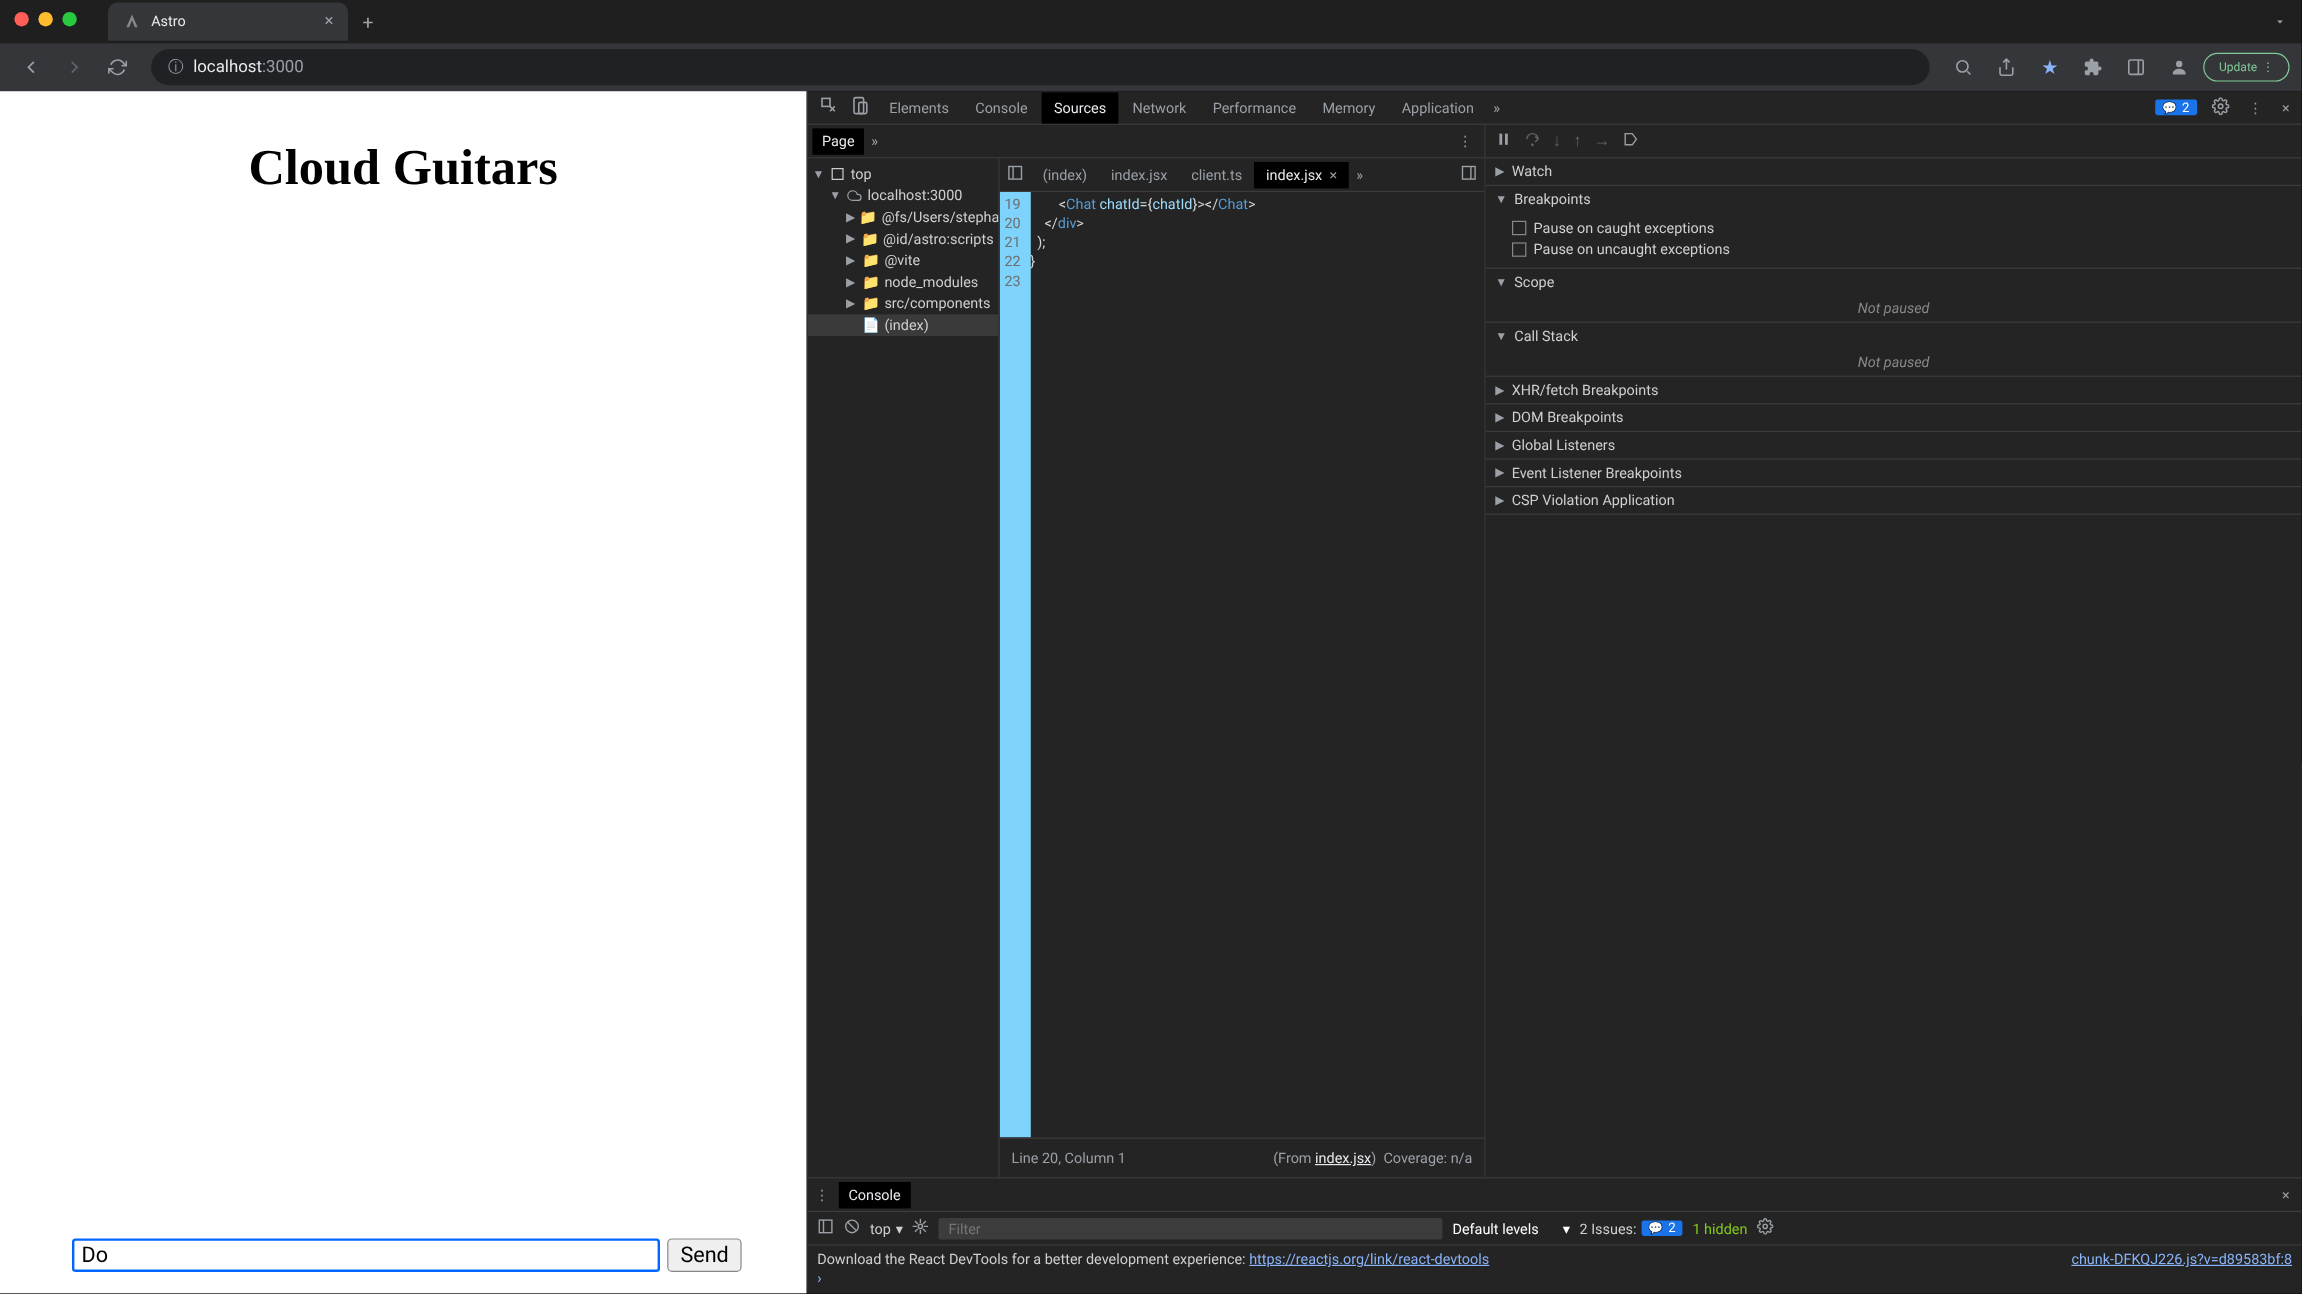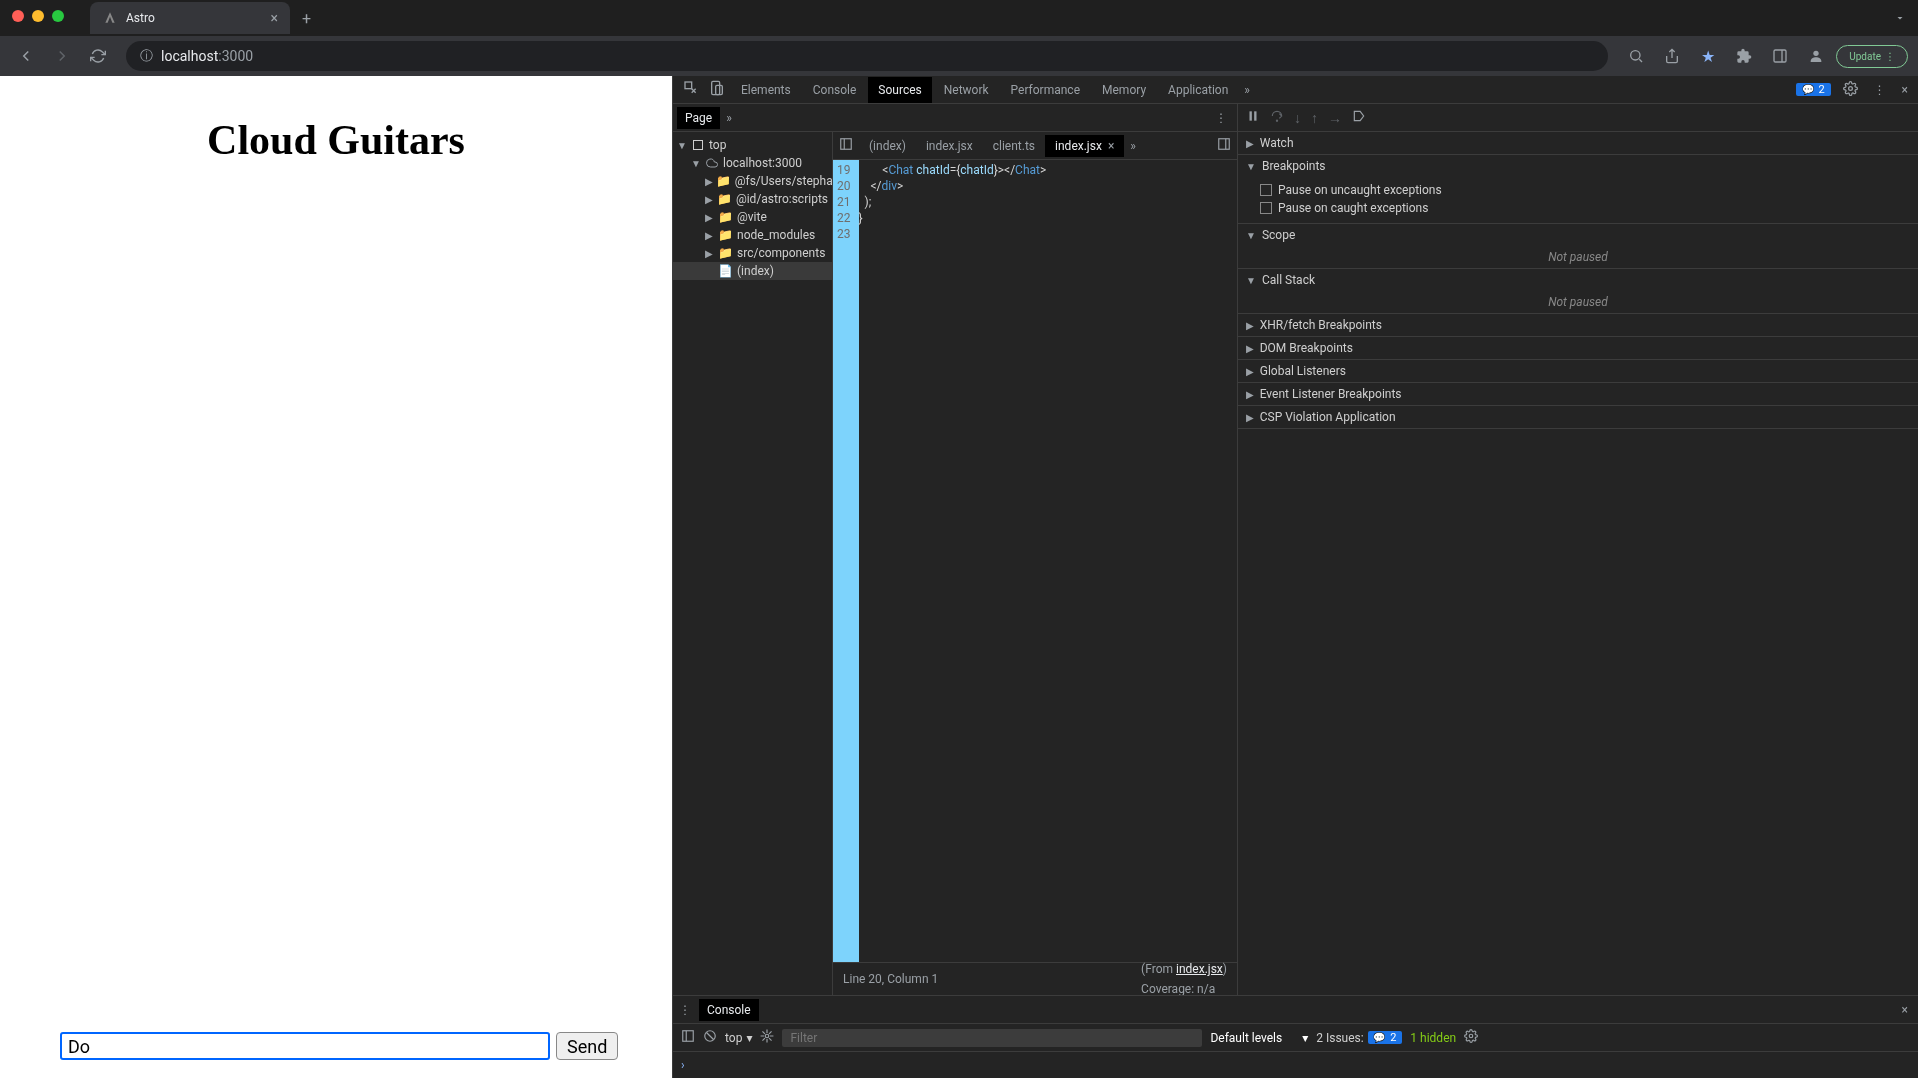--- a/index.html
+++ b/index.html
@@ -83,21 +83,21 @@
     .gutter div { height: 16px; line-height: 16px; }
     .code-lines { padding: 2px 0; flex: 1; }
     .code-lines div { height: 16px; line-height: 16px; white-space: pre; }
     .tok-tag { color: #569cd6; }
     .tok-attr { color: #9cdcfe; }
     .tok-brace { color: #d4d4d4; }
     .tok-var { color: #9cdcfe; }
     .tok-plain { color: #d4d4d4; }
     
     .editor-status { height: 24px; border-top: 1px solid #3c3c3c; display: flex; align-items: center; padding: 16px 10px; font-size: 12px; color: #9aa0a6; }
-    .editor-status .right { margin-left: auto; display: flex; gap: 6px; flex-direction: column; }
+    .editor-status .right { margin-left: auto; display: flex; gap: 6px; }
     .editor-status a { color: #e8eaed; text-decoration: underline; }
     
     .dt-right-col { flex: 1; background: #242424; overflow-y: auto; }
     .dbg-toolbar { height: 28px; display: flex; align-items: center; gap: 10px; padding: 0 8px; border-bottom: 1px solid #3c3c3c; }
     .dbg-toolbar .btn { color: #9aa0a6; cursor: pointer; font-size: 14px; }
     .dbg-toolbar .btn.disabled { color: #5f6368; }
     
     .dbg-section { border-bottom: 1px solid #3c3c3c; }
     .dbg-header { display: flex; align-items: center; gap: 6px; padding: 4px 8px; cursor: pointer; color: #cfcfcf; }
     .dbg-header .arrow { font-size: 10px; color: #9aa0a6; }
@@ -404,25 +404,25 @@
             </div>
         </div>
         <div class="dbg-section">
           <div class="dbg-header">
               <span class="arrow">▼</span>
               <span>Breakpoints</span>
             </div>
           <div class="dbg-body">
             <div class="checkbox-row">
                 <div class="checkbox"></div>
-                <span>Pause on uncaught exceptions</span>
+                <span>Pause on caught exceptions</span>
               </div>
             <div class="checkbox-row">
                 <div class="checkbox"></div>
-                <span>Pause on caught exceptions</span>
+                <span>Pause on uncaught exceptions</span>
               </div>
           </div>
         </div>
         <div class="dbg-section">
           <div class="dbg-header">
               <span class="arrow">▼</span>
               <span>Scope</span>
             </div>
           <div class="not-paused">Not paused</div>
         </div>
@@ -508,17 +508,21 @@
           </span>
         <span class="hidden-count">1 hidden</span>
         <span class="btn">
           <svg width="14" height="14" viewBox="0 0 24 24" fill="none" stroke="currentColor" stroke-width="2">
               <circle cx="12" cy="12" r="3"></circle>
               <path d="M19.4 15a1.65 1.65 0 00.33 1.82l.06.06a2 2 0 11-2.83 2.83l-.06-.06a1.65 1.65 0 00-1.82-.33 1.65 1.65 0 00-1 1.51V21a2 2 0 11-4 0v-.09a1.65 1.65 0 00-1-1.51 1.65 1.65 0 00-1.82.33l-.06.06a2 2 0 11-2.83-2.83l.06-.06a1.65 1.65 0 00.33-1.82 1.65 1.65 0 00-1.51-1H3a2 2 0 110-4h.09a1.65 1.65 0 001.51-1 1.65 1.65 0 00-.33-1.82l-.06-.06a2 2 0 112.83-2.83l.06.06a1.65 1.65 0 001.82.33h0a1.65 1.65 0 001-1.51V3a2 2 0 114 0v.09a1.65 1.65 0 001 1.51 1.65 1.65 0 001.82-.33l.06-.06a2 2 0 112.83 2.83l-.06.06a1.65 1.65 0 00-.33 1.82v0a1.65 1.65 0 001.51 1H21a2 2 0 110 4h-.09a1.65 1.65 0 00-1.51 1z"></path>
             </svg>
         </span>
       </div>
       <div class="console-output">
+        <div class="console-line">
+          <span class="console-msg"><span>Download the React DevTools for a better development experience: </span><span class="console-link">https://reactjs.org/link/react-devtools</span></span>
+          <span class="console-src">chunk-DFKQJ226.js?v=d89583bf:8</span>
+        </div>
         <div class="console-prompt">›</div>
       </div>
     </div>
   </div>
 </div>
 
 </body></html>

